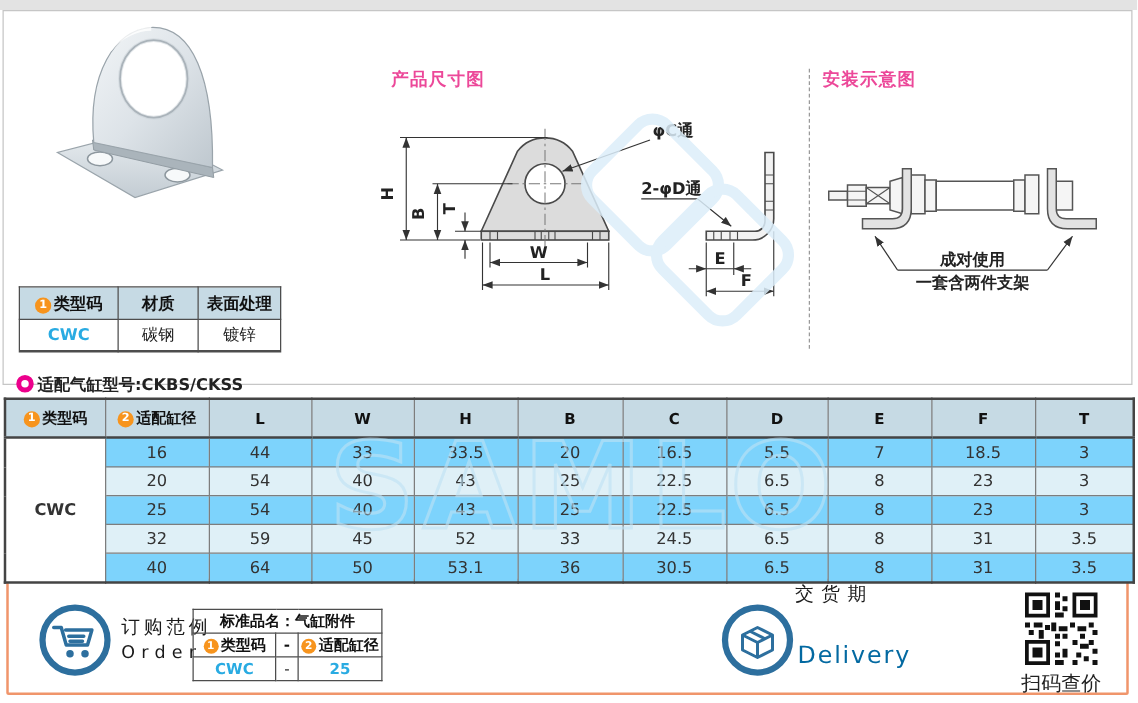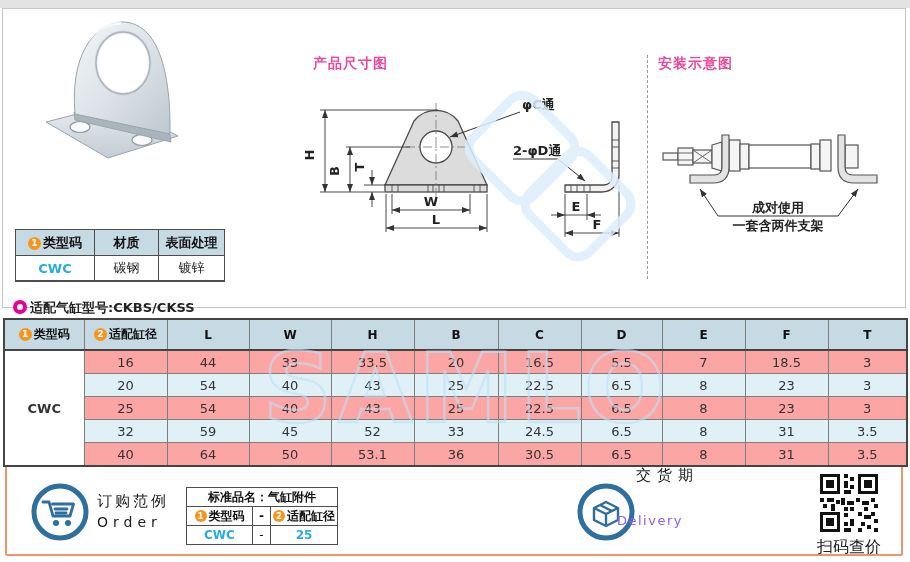--- a/index.html
+++ b/index.html
@@ -33,37 +33,37 @@
   #spec-note{left:13px;top:282px;font-size:13px;font-weight:600;color:#222;white-space:nowrap;margin-top:17px;}
 
   
   #divider{left:647px;top:55px;height:224px;width:0;border-left:1px dashed #9a9a9a;}
 
   
   #main-table{left:3px;top:318px;width:903px;border-collapse:collapse;table-layout:fixed;
               border:2px solid #444;z-index:1;}
   #main-table th,#main-table td{border:1px solid #7d7d7d;text-align:center;padding:0;}
   #main-table th{background:#c6dae4;height:29px;font-size:12px;font-weight:bold;color:#111;border-bottom:2px solid #444;}
-  #main-table td{height:22px;font-size:13px;color:#333;background:#fca5a5;}
+  #main-table td{height:22px;font-size:13px;color:#333;background:#7dd3fc;}
   #main-table tr.alt td{background:#dff0f7;}
   #main-table td.code{background:#fff;font-weight:600;}
 
   
   .wm{pointer-events:none;z-index:3;}
 
   
   #bottom-box{left:5px;top:463px;width:898px;height:93px;border:2px solid #f0956b;background:#fff;box-sizing:border-box;border-radius:2px;}
   #order-cn{left:97px;top:492px;font-size:15px;letter-spacing:3px;color:#1a1a1a;font-weight:500;}
   #order-en{left:97px;top:514px;font-size:14px;letter-spacing:5px;color:#1a1a1a;}
-  #order-table{left:186px;top:487px;border-collapse:collapse;table-layout:fixed;}
+  #order-table{left:154px;top:487px;border-collapse:collapse;table-layout:fixed;}
   #order-table th,#order-table td{border:1px solid #4d4d4d;text-align:center;padding:0 2px;height:18px;
      font-size:12px;white-space:nowrap;}
   #order-table th{font-weight:bold;color:#111;}
   #deliv-cn{left:636px;top:466px;font-size:15px;letter-spacing:6px;color:#1a1a1a;font-weight:500;}
-  #deliv-en{left:617px;top:513px;font-size:13px;letter-spacing:1.5px;color:#8b5cf6;}
+  #deliv-en{left:638px;top:513px;font-size:19px;letter-spacing:1.5px;color:#0369a1;}
   #stock-badge{left:701px;top:498px;width:86px;height:33px;line-height:33px;text-align:center;
      background:#fbf4a4;border:2px solid #8f8a52;border-radius:9px;font-size:17px;font-weight:bold;color:#111;box-sizing:border-box;}
   #qr-caption{left:813px;top:537px;width:72px;text-align:center;font-size:16px;color:#222;}
 
   svg text{font-family:"DejaVu Sans","Liberation Sans",sans-serif;}
   .dimtxt{font-size:13px;font-weight:600;fill:#222;}
   .captxt{font-size:13px;font-weight:600;fill:#222;}
 </style>
 </head>
 <body>

